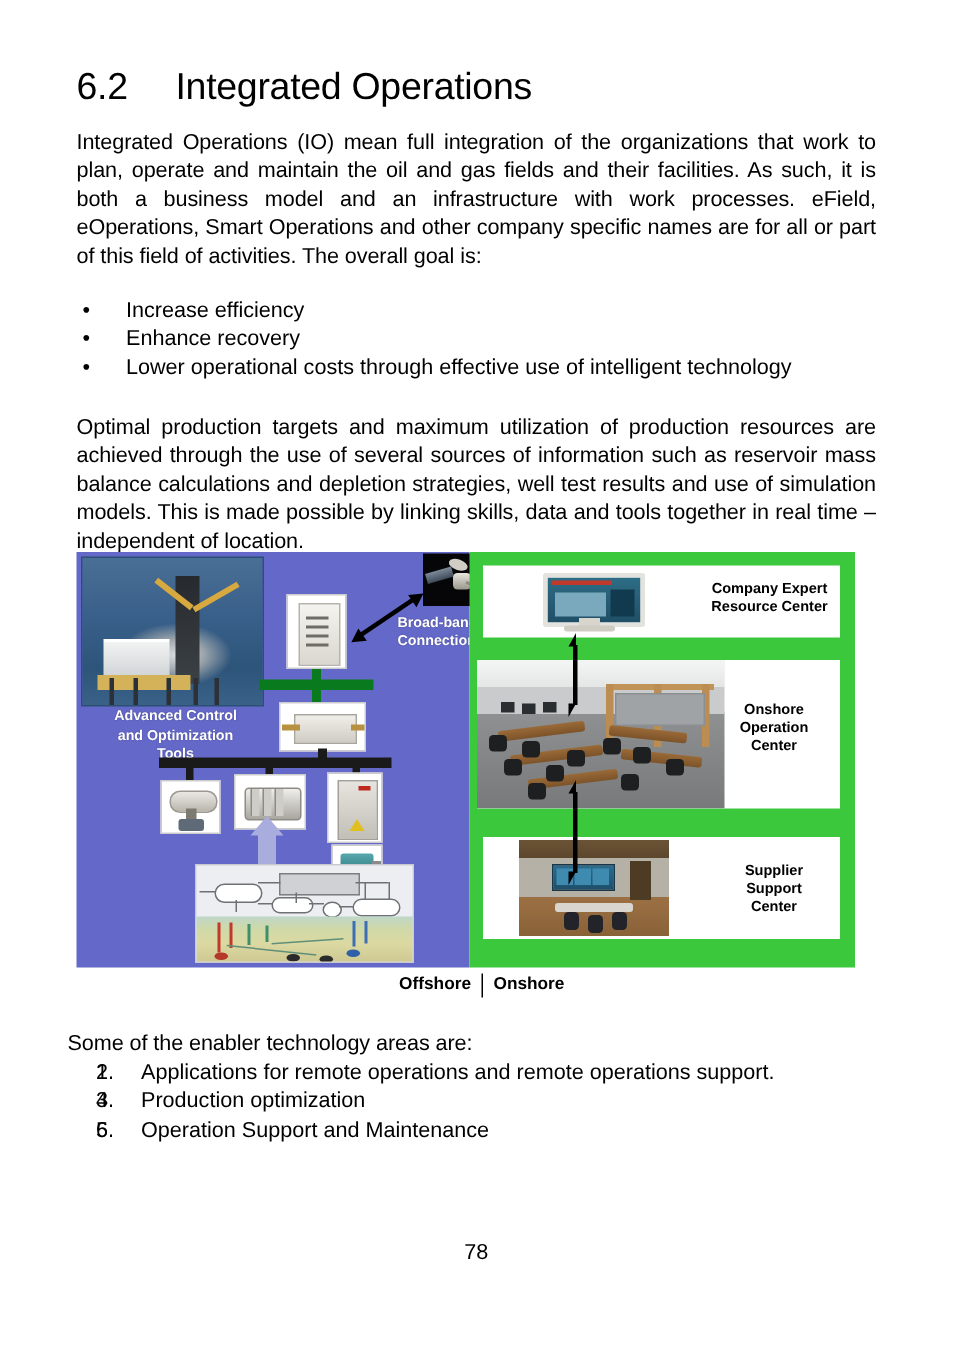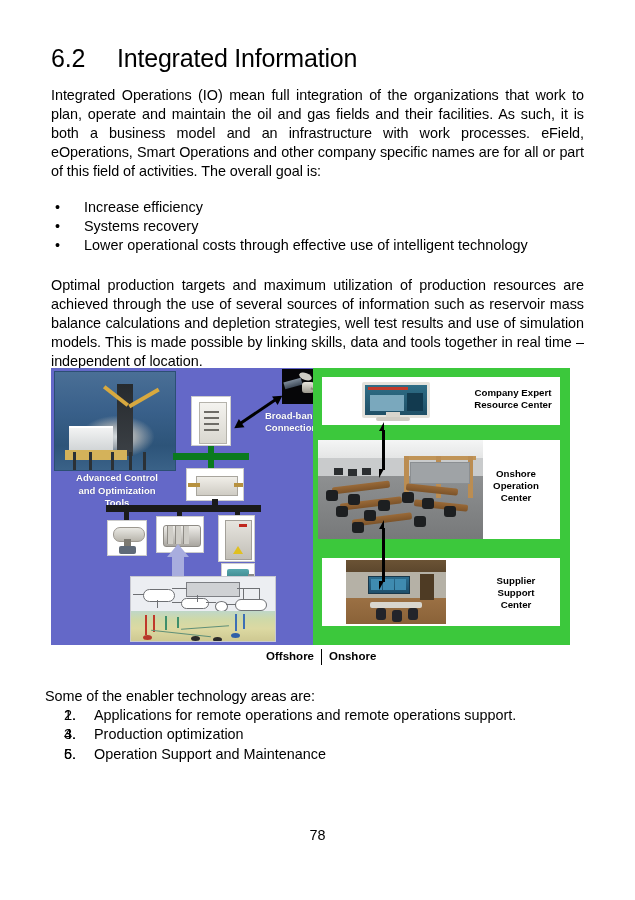--- a/index.html
+++ b/index.html
@@ -572,29 +572,29 @@
     font-size: 14.4px;
   }
 </style>
 </head>
 <body>
 
 <div class="page">
 
   <div class="content">
 
-    <h1 class="section-heading"><span class="num">6.2</span><span>Integrated Information</span></h1>
+    <h1 class="section-heading"><span class="num">6.2</span><span>Integrated Operations</span></h1>
 
     <p class="para">Integrated Operations (IO) mean full integration of the organizations that work to plan, operate and maintain the oil and gas fields and their facilities. As such, it is both a business model and an infrastructure with work processes. eField, eOperations, Smart Operations and other company specific names are for all or part of this field of activities. The overall goal is:</p>
 
     <div class="spacer-17"></div>
 
     <ul class="bullets">
       <li><span class="dot">•</span><span>Increase efficiency</span></li>
-      <li><span class="dot">•</span><span>Systems recovery</span></li>
+      <li><span class="dot">•</span><span>Enhance recovery</span></li>
       <li><span class="dot">•</span><span>Lower operational costs through effective use of intelligent technology</span></li>
     </ul>
 
     <div class="spacer-20"></div>
 
     <p class="para">Optimal production targets and maximum utilization of production resources are achieved through the use of several sources of information such as reservoir mass balance calculations and depletion strategies, well test results and use of simulation models. This is made possible by linking skills, data and tools together in real time – independent of location.</p>
   </div>
 
   <div class="figure-wrap">
 

